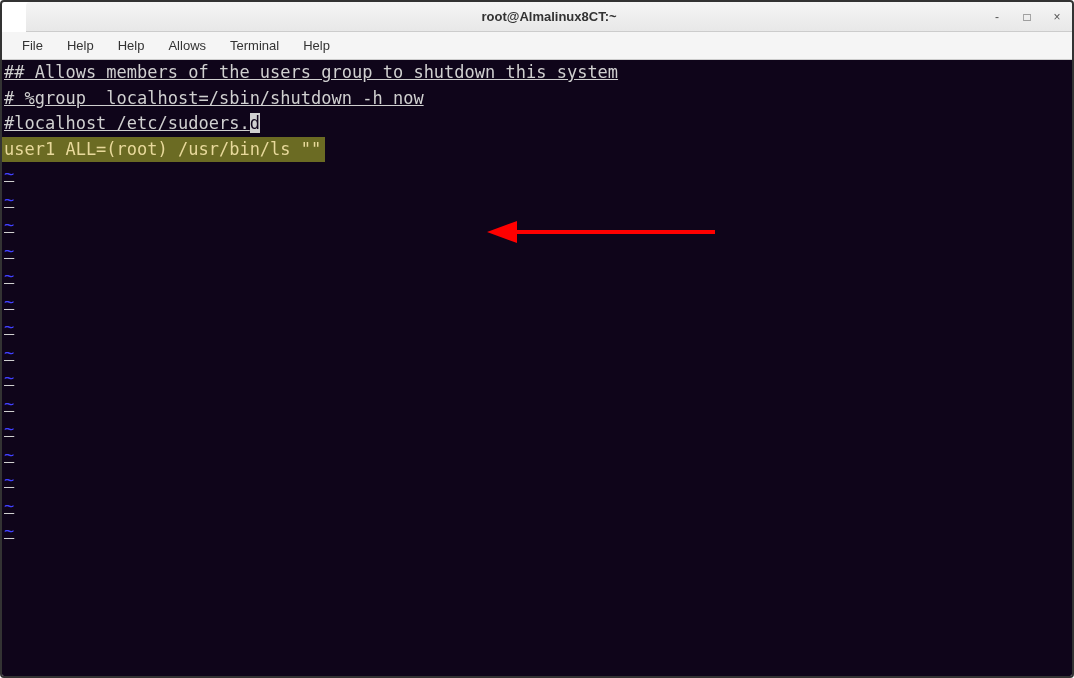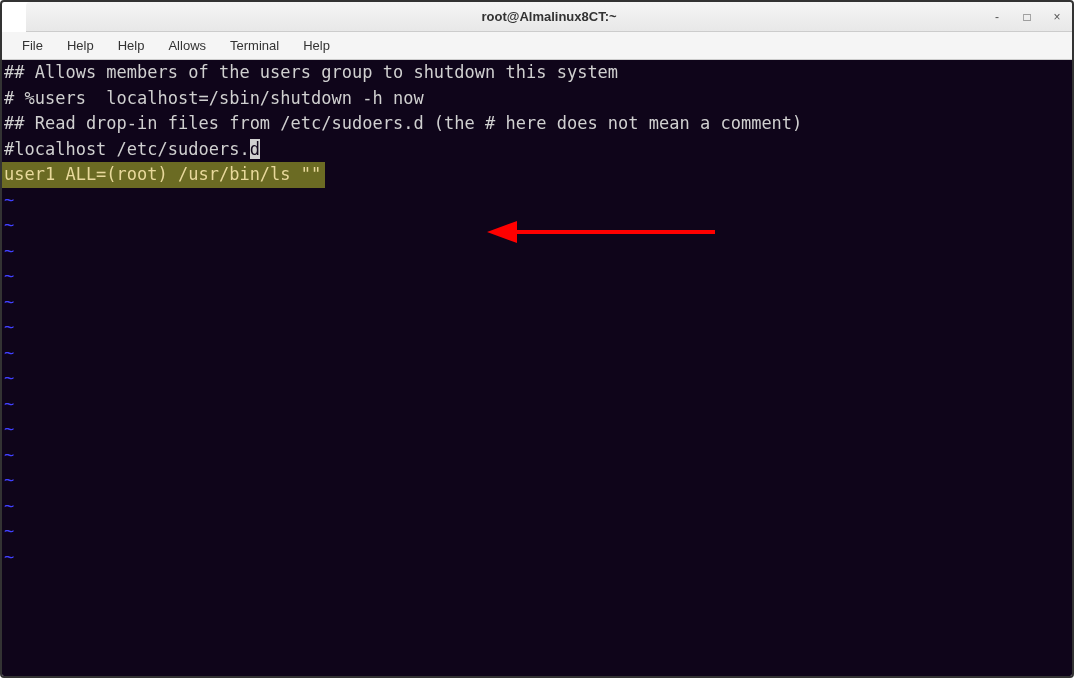--- a/index.html
+++ b/index.html
@@ -66,20 +66,21 @@
     }
     .terminal {
       background: #0f051a;
       height: calc(100% - 58px);
       overflow: hidden;
       font-family: 'DejaVu Sans Mono', 'Liberation Mono', monospace;
       font-size: 17px;
       line-height: 1.5;
       color: #d0d0d0;
       position: relative;
+      text-decoration: underline;
     }
     .terminal-line {
       white-space: pre;
       padding-left: 2px;
     }
     .highlight-line {
       background: #6b6b23;
       color: #e8d99b;
       display: inline-block;
       padding-right: 4px;
@@ -120,23 +121,22 @@
   <span class="menu-item">File</span>
   <span class="menu-item">Help</span>
   <span class="menu-item">Help</span>
   <span class="menu-item">Allows</span>
   <span class="menu-item">Terminal</span>
   <span class="menu-item">Help</span>
 </div>
 
 <div class="terminal">
   <div class="terminal-line">## Allows members of the users group to shutdown this system</div>
-  <div class="terminal-line"># %users  localhost=/sbin/shutdown -h now</div>
+  <div class="terminal-line"># %group  localhost=/sbin/shutdown -h now</div>
   <div class="terminal-line"></div>
-  <div class="terminal-line">## Read drop-in files from /etc/sudoers.d (the # here does not mean a comment)</div>
   <div class="terminal-line"><span>#localhost /etc/sudoers.</span><span class="cursor-inv">d</span></div>
   <div class="terminal-line"></div>
   <div><span class="highlight-line">user1   ALL=(root)      /usr/bin/ls ""</span></div>
   <div class="tilde">~</div>
   <div class="tilde">~</div>
   <div class="tilde">~</div>
   <div class="tilde">~</div>
   <div class="tilde">~</div>
   <div class="tilde">~</div>
   <div class="tilde">~</div>

